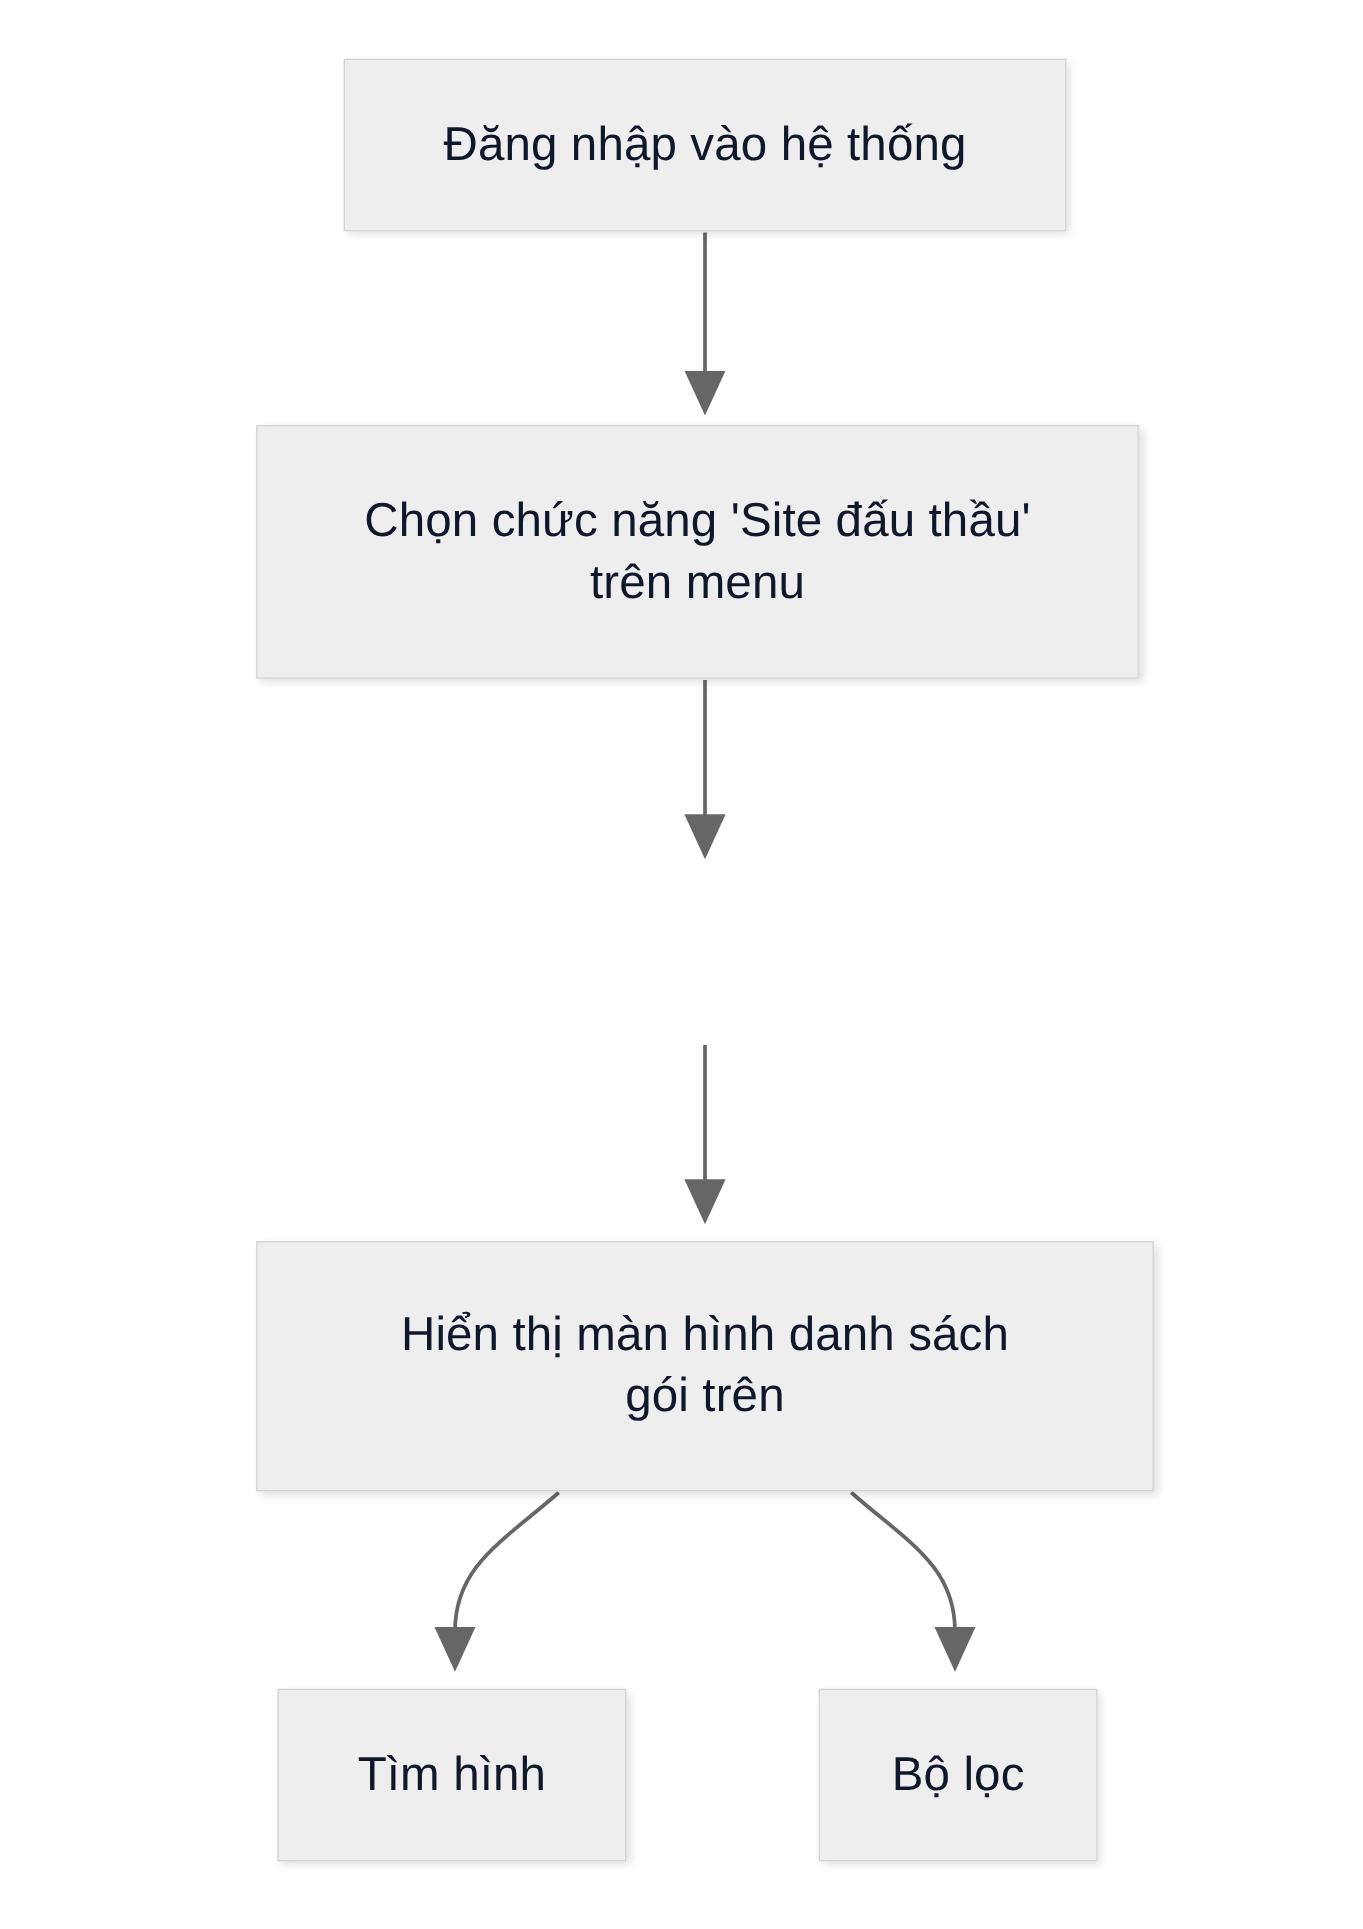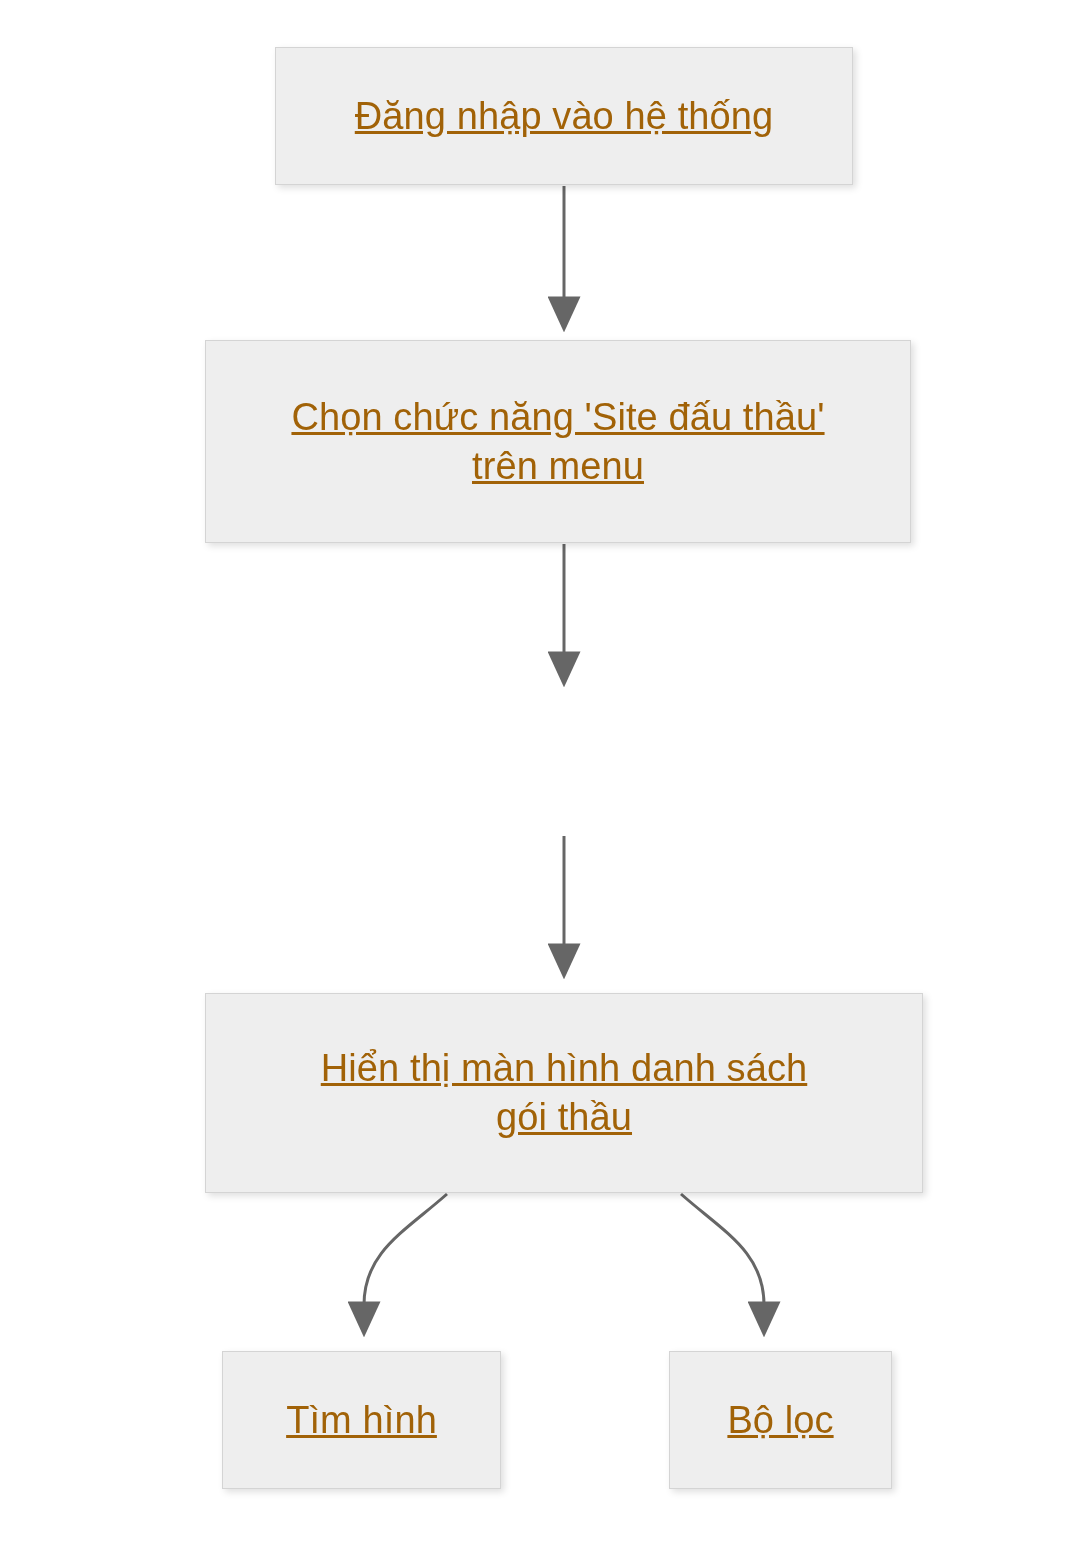--- a/index.html
+++ b/index.html
@@ -28,38 +28,37 @@
   .node {
     position: absolute;
     box-sizing: border-box;
     background: #eeeeee;
     border: 1px solid #d4d4d4;
     box-shadow: 3px 3px 7px rgba(0,0,0,0.13);
     display: flex;
     align-items: center;
     justify-content: center;
     text-align: center;
-    color: #a16207;
+    color: #0f172a;
     font-size: 38px;
     line-height: 1.28;
     font-weight: 400;
     letter-spacing: 0.1px;
     white-space: pre-line;
-    text-decoration: underline;
   }
   .node .label {
     display: block;
     padding: 0 14px;
   }
   #node-login   { left: 275px; top: 47px;   width: 578px; height: 138px; }
   #node-menu    { left: 205px; top: 340px;  width: 706px; height: 203px; }
   #node-api     { left: 217px; top: 700px;  width: 693px; height: 135px; }
   #node-list    { left: 205px; top: 993px;  width: 718px; height: 200px; }
   #node-search  { left: 222px; top: 1351px; width: 279px; height: 138px; }
-  #node-filter  { left: 655px; top: 1351px; width: 223px; height: 138px; margin-left: 14px; }
+  #node-filter  { left: 655px; top: 1351px; width: 223px; height: 138px; }
 </style>
 </head>
 <body>
 
 <div id="canvas">
 
   <svg id="edges" viewBox="0 0 1090 1543" width="1090" height="1543" xmlns="http://www.w3.org/2000/svg">
     <defs>
       <marker id="arrowhead" markerWidth="12" markerHeight="11" refX="1.2" refY="5.5" orient="auto" markerUnits="strokeWidth">
         <path d="M0,0 L12,5.5 L0,11 z" fill="#666666"></path>
@@ -92,21 +91,21 @@
   </div>
 
   <div class="node" id="node-menu">
     <span class="label">Chọn chức năng 'Site đấu thầu'
 trên menu</span>
   </div>
 
 
   <div class="node" id="node-list">
     <span class="label">Hiển thị màn hình danh sách
-gói thầu</span>
+gói trên</span>
   </div>
 
   <div class="node" id="node-search">
     <span class="label">Tìm hình</span>
   </div>
 
   <div class="node" id="node-filter">
     <span class="label">Bộ lọc</span>
   </div>
 

